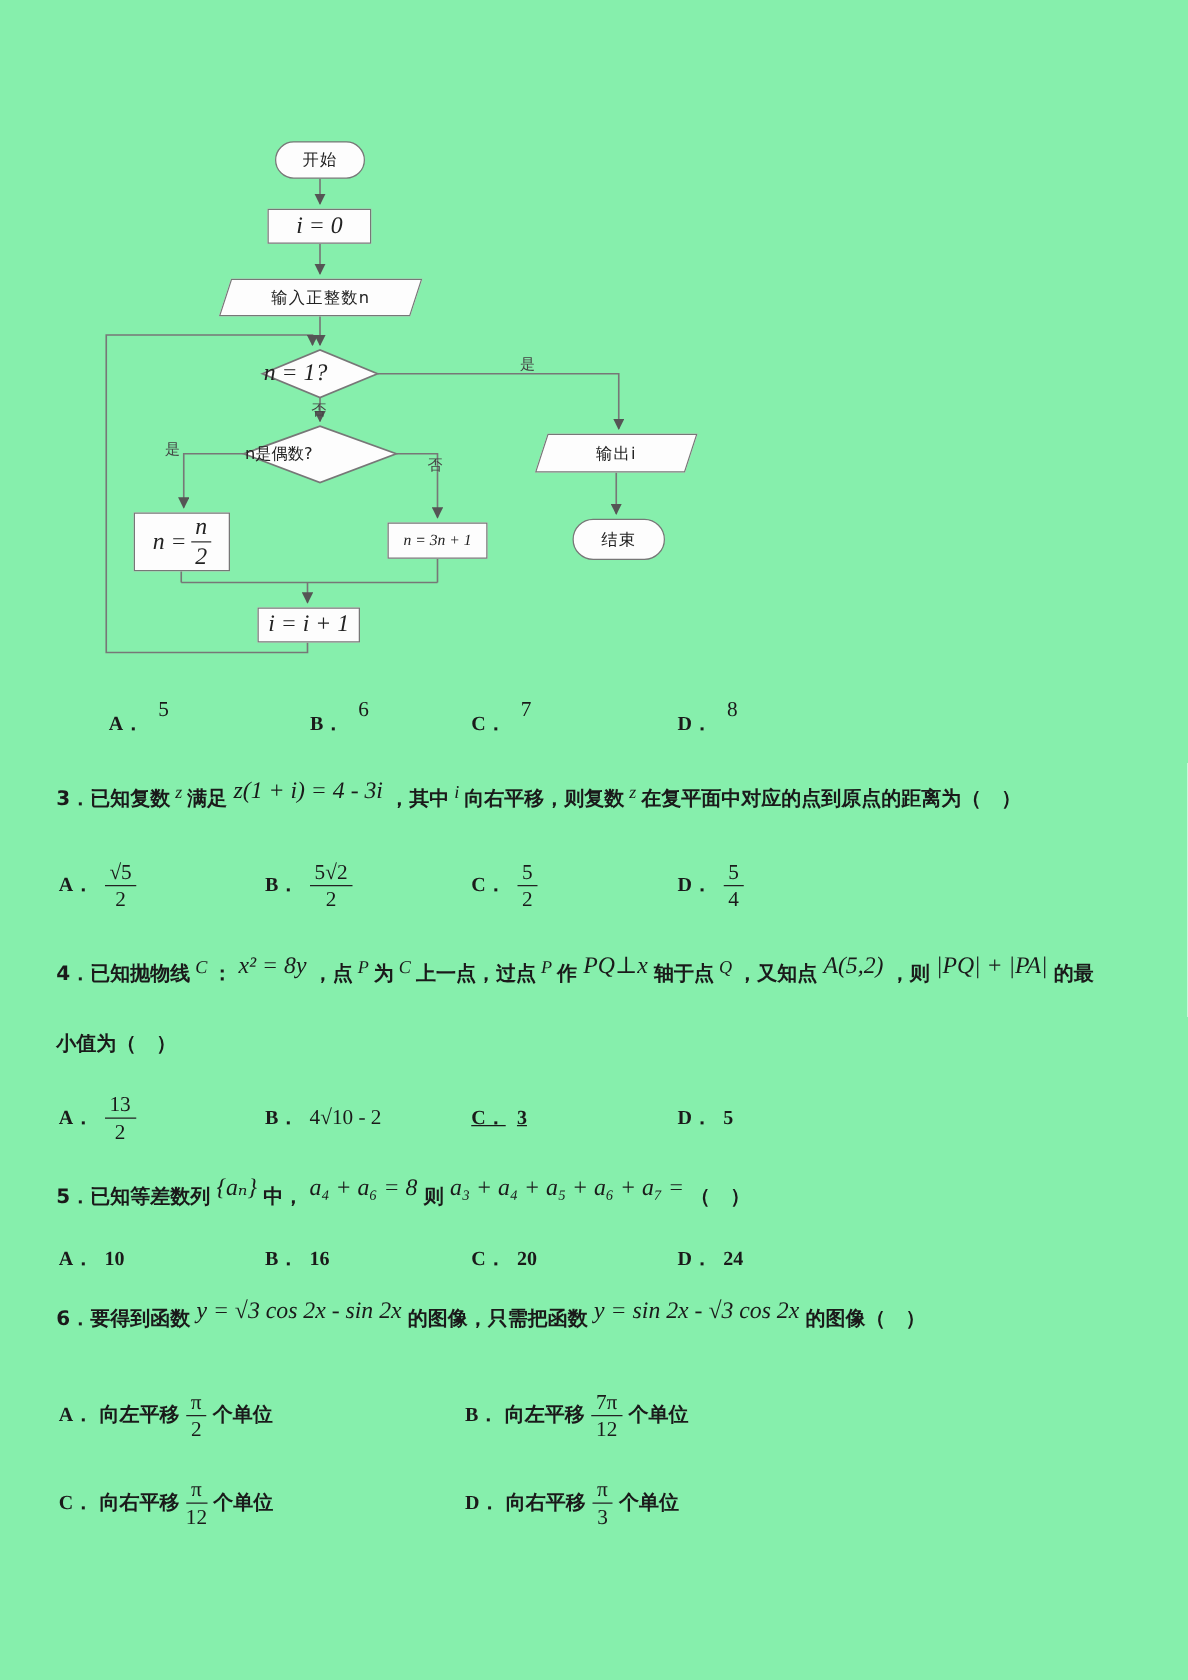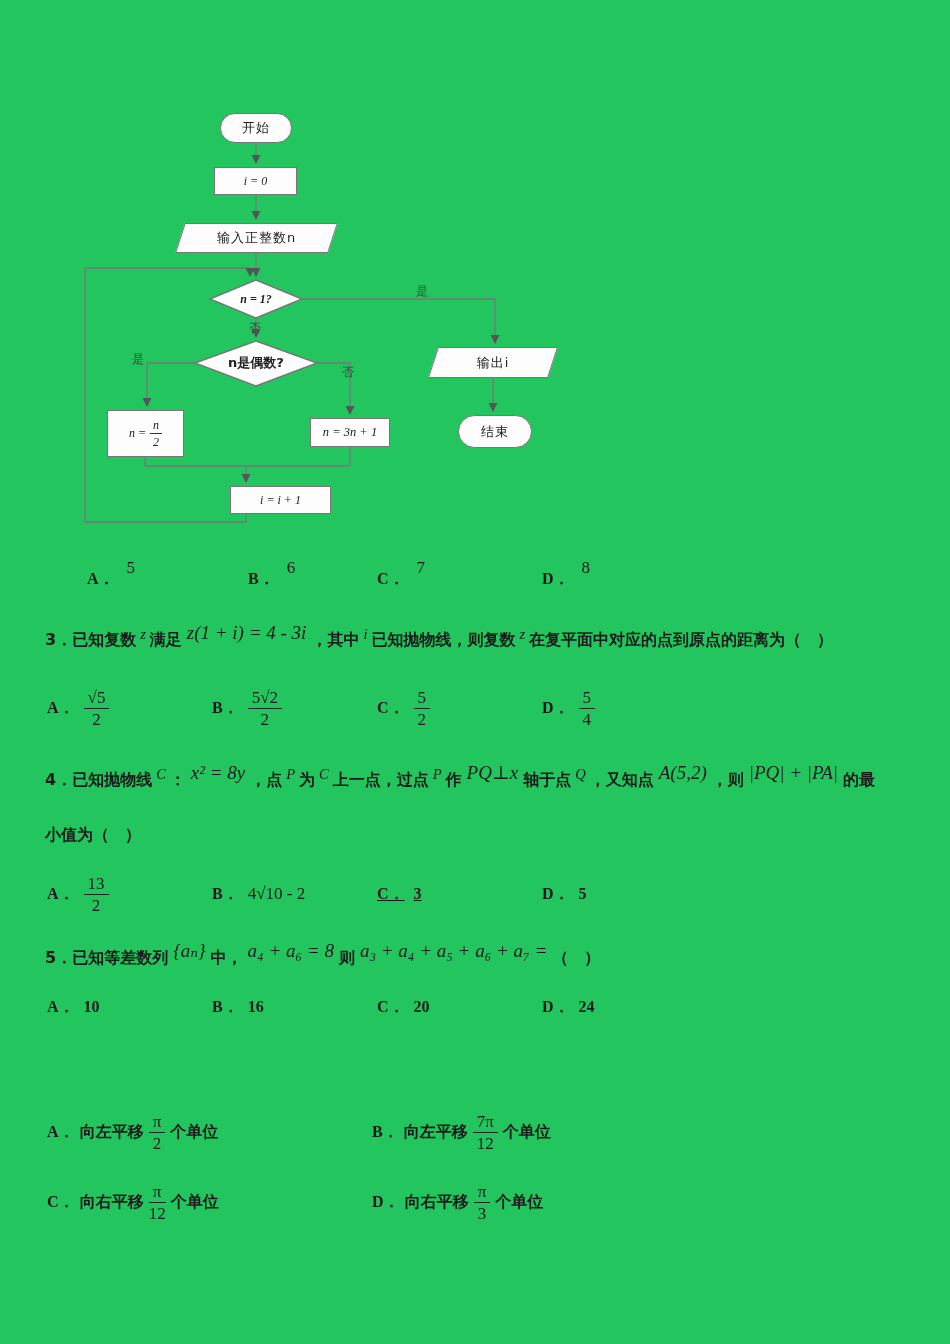--- a/index.html
+++ b/index.html
@@ -1,30 +1,30 @@
 <!DOCTYPE html>
 <html><head>
 <meta charset="utf-8">
 <style>
   html,body{margin:0;padding:0;background:#fff;}
-  .page{position:relative;width:950px;height:1344px;background:#22c55e;overflow:hidden;
+  .page{position:relative;width:950px;height:1344px;background:#86efac;overflow:hidden;
         font-family:"DejaVu Sans","Liberation Sans",sans-serif;color:#1a1a1a;}
 
   
   .fc-wrap{position:absolute;left:0;top:0;width:950px;height:560px;}
   .fc-svg{position:absolute;left:0;top:0;}
   .node{position:absolute;display:flex;align-items:center;justify-content:center;
         border:1.4px solid #777;background:#fdfdfd;box-sizing:border-box;}
   .stadium{border-radius:17px;}
   .para{transform:skewX(-18deg);}
   .unskew{transform:skewX(18deg);display:flex;align-items:center;}
-  .dmtext{position:absolute;display:flex;align-items:center;justify-content:center;font-weight:bold;}
+  .dmtext{position:absolute;display:flex;align-items:center;}
   .fc-cn{font-size:13px;color:#222;letter-spacing:1px;}
   .fc-m{font-family:"Liberation Serif","DejaVu Serif",serif;font-style:italic;
-        font-size:12px;color:#222;letter-spacing:0;}
+        font-size:19px;color:#222;letter-spacing:0;}
   .fc-label{position:absolute;font-size:12px;color:#444;}
   .vfrac{display:inline-block;text-align:center;vertical-align:middle;line-height:1;margin-left:4px;}
   .vfrac .vn{display:block;padding:0 3px 2px;}
   .vfrac .vd{display:block;border-top:1.2px solid #333;padding-top:2px;}
 
   
   .qline{position:absolute;line-height:34px;white-space:nowrap;}
   .cn{font-weight:700;font-size:16px;}
   .mi{font-family:"Liberation Serif","DejaVu Serif",serif;font-style:italic;
       font-size:14.5px;position:relative;top:-6px;margin:0 4px;}
@@ -95,21 +95,21 @@
     <div class="node" style="left:107px;top:410px;width:77px;height:47px;">
       <span class="fc-m">n =</span>
       <span class="vfrac">
         <span class="vn fc-m">n</span>
         <span class="vd fc-m">2</span>
       </span>
     </div>
     <div class="node" style="left:310px;top:418px;width:80px;height:29px;">
       <span class="fc-m" style="font-size:12.5px;">n = 3n + 1</span>
     </div>
-    <div class="node" style="left:206px;top:486px;width:101px;height:28px;margin-left:24px;">
+    <div class="node" style="left:206px;top:486px;width:82px;height:28px;">
       <span class="fc-m">i = i + 1</span>
     </div>
     <div class="node para" style="left:433px;top:347px;width:120px;height:31px;">
       <span class="unskew">
           <span class="fc-cn">输出i</span>
         </span>
     </div>
     <div class="node stadium" style="left:458px;top:415px;width:74px;height:33px;">
       <span class="fc-cn">结束</span>
     </div>
@@ -129,21 +129,21 @@
     </div>
     <div class="opt" style="left:377px;top:566px;">
       <span class="optL">C．</span><span class="raised">7</span>
     </div>
     <div class="opt" style="left:542px;top:566px;">
       <span class="optL">D．</span><span class="raised">8</span>
     </div>
   </div>
 
   <div class="qline" style="left:45px;top:622px;">
-    <span class="cn">3．已知复数</span><span class="mi">z</span><span class="cn">满足</span><span class="eq">z(1 + i) = 4 - 3i</span><span class="cn">，其中</span><span class="mi">i</span><span class="cn">已知抛物线，则复数</span><span class="mi">z</span><span class="cn">在复平面中对应的点到原点的距离为（　）</span>
+    <span class="cn">3．已知复数</span><span class="mi">z</span><span class="cn">满足</span><span class="eq">z(1 + i) = 4 - 3i</span><span class="cn">，其中</span><span class="mi">i</span><span class="cn">向右平移，则复数</span><span class="mi">z</span><span class="cn">在复平面中对应的点到原点的距离为（　）</span>
   </div>
   <div>
     <div class="opt" style="left:47px;top:688px;">
       <span class="optL">A．</span><span class="frac"><span class="fn">√5</span><span class="fd">2</span></span>
     </div>
     <div class="opt" style="left:212px;top:688px;">
       <span class="optL">B．</span><span class="frac"><span class="fn">5√2</span><span class="fd">2</span></span>
     </div>
     <div class="opt" style="left:377px;top:688px;">
       <span class="optL">C．</span><span class="frac"><span class="fn">5</span><span class="fd">2</span></span>
@@ -185,20 +185,23 @@
       <span class="optL">B．</span><span class="optV">16</span>
     </div>
     <div class="opt" style="left:377px;top:994px;text-align:center;">
       <span class="optL">C．</span><span class="optV">20</span>
     </div>
     <div class="opt" style="left:542px;top:994px;">
       <span class="optL">D．</span><span class="optV">24</span>
     </div>
   </div>
 
+  <div class="qline" style="left:45px;top:1038px;">
+    <span class="cn">6．要得到函数</span><span class="eq">y = √3 cos 2x - sin 2x</span><span class="cn">的图像，只需把函数</span><span class="eq">y = sin 2x - √3 cos 2x</span><span class="cn">的图像（　）</span>
+  </div>
   <div>
     <div class="opt" style="left:47px;top:1112px;">
       <span class="optL">A．</span>
       <span class="cn">向左平移</span><span class="frac mid"><span class="fn">π</span><span class="fd">2</span></span><span class="cn">个单位</span>
     </div>
     <div class="opt" style="left:372px;top:1112px;">
       <span class="optL">B．</span>
       <span class="cn">向左平移</span><span class="frac mid"><span class="fn">7π</span><span class="fd">12</span></span><span class="cn">个单位</span>
     </div>
     <div class="opt" style="left:47px;top:1182px;">

